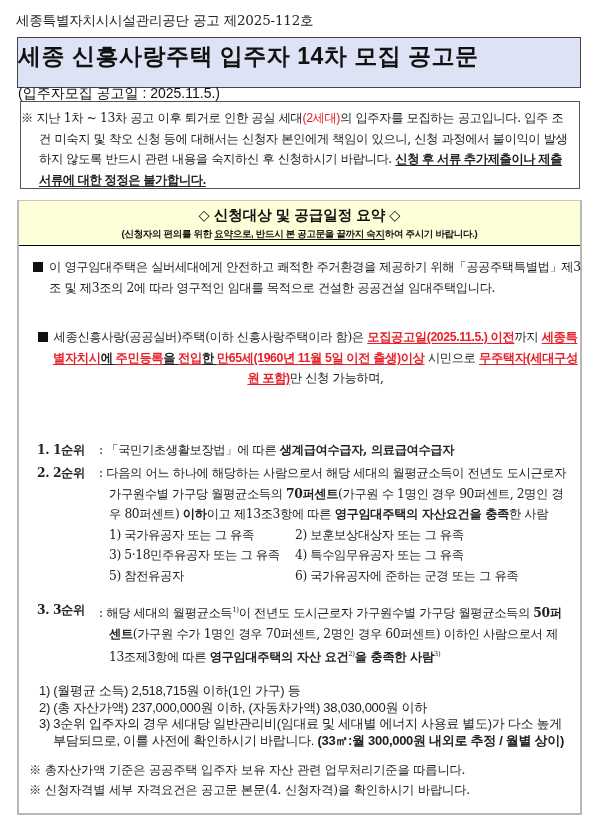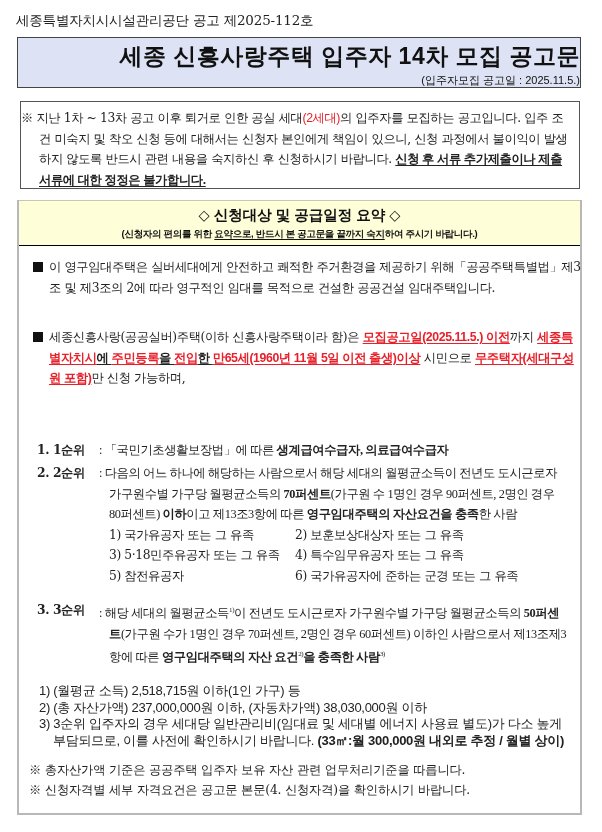--- a/index.html
+++ b/index.html
@@ -13,29 +13,29 @@
   .b { font-weight: bold; }
   .u { text-decoration: underline; text-underline-offset: 2px; }
 
   .header-line {
     position: absolute; left: 16px; top: 12px;
     font-size: 13.5px; letter-spacing: -0.2px; color: #222; text-align: right;
   }
   .title-box {
     position: absolute; left: 17px; top: 37px; width: 564px; height: 51px;
     background: #dde3f4; border: 1.5px solid #444; box-sizing: border-box;
-    text-align: right;
+    text-align: left;
   }
   .title-main {
     font-family: "Liberation Sans", "DejaVu Sans", sans-serif;
     font-weight: bold; font-size: 23px; margin-top: 3px; letter-spacing: 0.5px; color: #111;
   }
   .title-sub {
     font-family: "Liberation Sans", "DejaVu Sans", sans-serif;
-    font-size: 11px; margin-top: 1px; color: #111;
+    font-size: 14px; margin-top: 13px; color: #111;
   }
   .notice-box {
     position: absolute; left: 20px; top: 101px; width: 560px; height: 88px;
     border: 1px solid #555; box-sizing: border-box; padding: 6px 10px 0 0;
     font-size: 12.3px; line-height: 20.5px; letter-spacing: -0.4px;
   }
   .notice-box .indent { padding-left: 18px; text-indent: -18px; }
   .summary {
     position: absolute; left: 17px; top: 200px; width: 565px; height: 615px;
     border: 2px solid #b8b8b8; border-top: none; box-sizing: border-box;
@@ -53,21 +53,21 @@
     font-size: 9.5px; font-weight: bold; margin-top: 3px; color: #111; letter-spacing: -0.3px;
   }
   .para {
     position: absolute; left: 14px; width: 533px;
     font-size: 12.3px; line-height: 20.5px; letter-spacing: -0.4px;
     padding-left: 16px; text-indent: -16px;
   }
   .sq { display: inline-block; width: 10px; height: 10px; background: #111; margin-right: 6px; vertical-align: -1px; text-indent: 0; }
   .rank { position: absolute; left: 18px; width: 530px; font-size: 12.3px; line-height: 20.5px; letter-spacing: -0.4px; }
   .rank-label { position: absolute; left: 0; top: 0; font-weight: bold; }
-  .rank-body { margin-left: 62px; font-family: Liberation Serif, serif; }
+  .rank-body { margin-left: 62px; }
   .sublist { display: grid; grid-template-columns: 186px 250px; margin-left: 62px; }
   .fn { position: absolute; left: 20px; width: 530px; font-family: "Liberation Sans", "DejaVu Sans", sans-serif; font-size: 13px; line-height: 16.5px; letter-spacing: -0.3px; }
   .fn .ind { padding-left: 14px; text-indent: -14px; }
   .foot { position: absolute; left: 10px; width: 540px; font-size: 12.3px; line-height: 20px; letter-spacing: -0.2px; }
   sup { font-size: 7px; }
 </style>
 </head>
 <body>
 
 <div class="header-line">세종특별자치시시설관리공단 공고 제2025-112호</div>
@@ -89,21 +89,21 @@
     <div class="summary-title">◇ 신청대상 및 공급일정 요약 ◇</div>
     <div class="summary-sub">
       <span>(신청자의 편의를 위한 </span><span class="u">요약으로, 반드시 본 공고문을 끝까지 숙지</span><span>하여 주시기 바랍니다.)</span>
     </div>
   </div>
 
   <div class="para" style="top:57px;">
     <span class="sq"></span><span>이 영구임대주택은 실버세대에게 안전하고 쾌적한 주거환경을 제공하기 위해「공공주택특별법」제3조 및 제3조의 2에 따라 영구적인 임대를 목적으로 건설한 공공건설 임대주택입니다.</span>
   </div>
 
-  <div class="para" style="top:127px;">
+  <div class="para" style="top:127px;text-align:center;">
     <span class="sq"></span><span>세종신흥사랑(공공실버)주택(이하 신흥사랑주택이라 함)은 </span><span class="red sans u b">모집공고일(2025.11.5.) 이전</span><span>까지 </span><span class="red sans u b">세종특별자치시</span><span class="u sans b">에 </span><span class="red sans u b">주민등록</span><span class="u sans b">을 </span><span class="red sans u b">전입</span><span class="u sans b">한 </span><span class="red sans u b">만65세(1960년 11월 5일 이전 출생)이상</span><span> 시민으로 </span><span class="red sans u b">무주택자(세대구성원 포함)</span><span>만 신청 가능하며,</span>
   </div>
 
 
   <div class="rank" style="top:240px;">
     <span class="rank-label">1. 1순위</span>
     <div class="rank-body">
       <span> : </span><span>「국민기초생활보장법」에 따른 </span><span class="b">생계급여수급자, 의료급여수급자</span>
     </div>
   </div>

